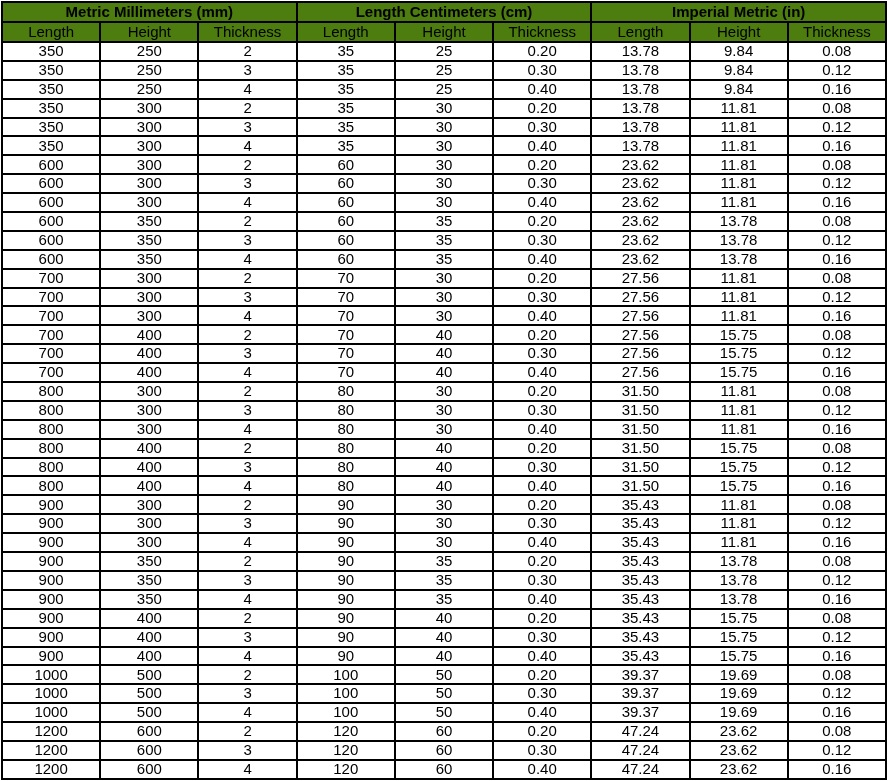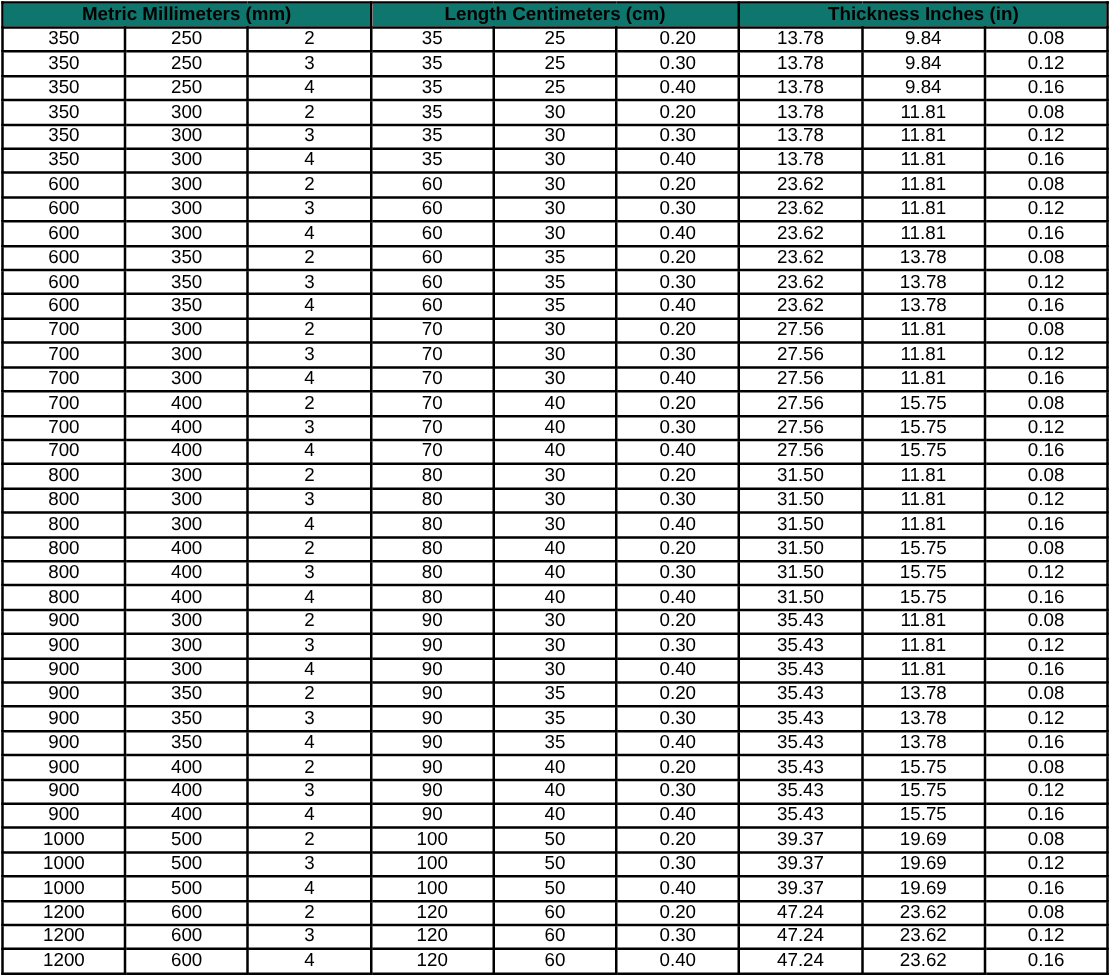--- a/index.html
+++ b/index.html
@@ -22,21 +22,21 @@
     text-align: center;
     vertical-align: middle;
     padding: 0;
     font-size: 15px;
     line-height: 1.1;
     overflow: hidden;
     white-space: nowrap;
     background: #ffffff;
   }
   #conversion-table thead th {
-    background: #0f766e;
+    background: #4d7c0f;
   }
   #conversion-table tr.group-row th {
     font-weight: bold;
     height: 18px;
     font-size: 15px;
   }
   #conversion-table tr.colhead-row th {
     font-weight: normal;
     height: 18px;
     font-size: 15px;
@@ -46,21 +46,32 @@
   }
 </style>
 </head>
 <body>
 
 <table id="conversion-table">
   <thead>
     <tr class="group-row">
       <th colspan="3">Metric Millimeters (mm)</th>
       <th colspan="3">Length Centimeters (cm)</th>
-      <th colspan="3">Thickness Inches (in)</th>
+      <th colspan="3">Imperial Metric (in)</th>
+    </tr>
+    <tr class="colhead-row">
+      <th>Length</th>
+      <th>Height</th>
+      <th>Thickness</th>
+      <th>Length</th>
+      <th>Height</th>
+      <th>Thickness</th>
+      <th>Length</th>
+      <th>Height</th>
+      <th>Thickness</th>
     </tr>
   </thead>
   <tbody>
       <tr>
         <td>350</td>
         <td>250</td>
         <td>2</td>
         <td>35</td>
         <td>25</td>
         <td>0.20</td>

